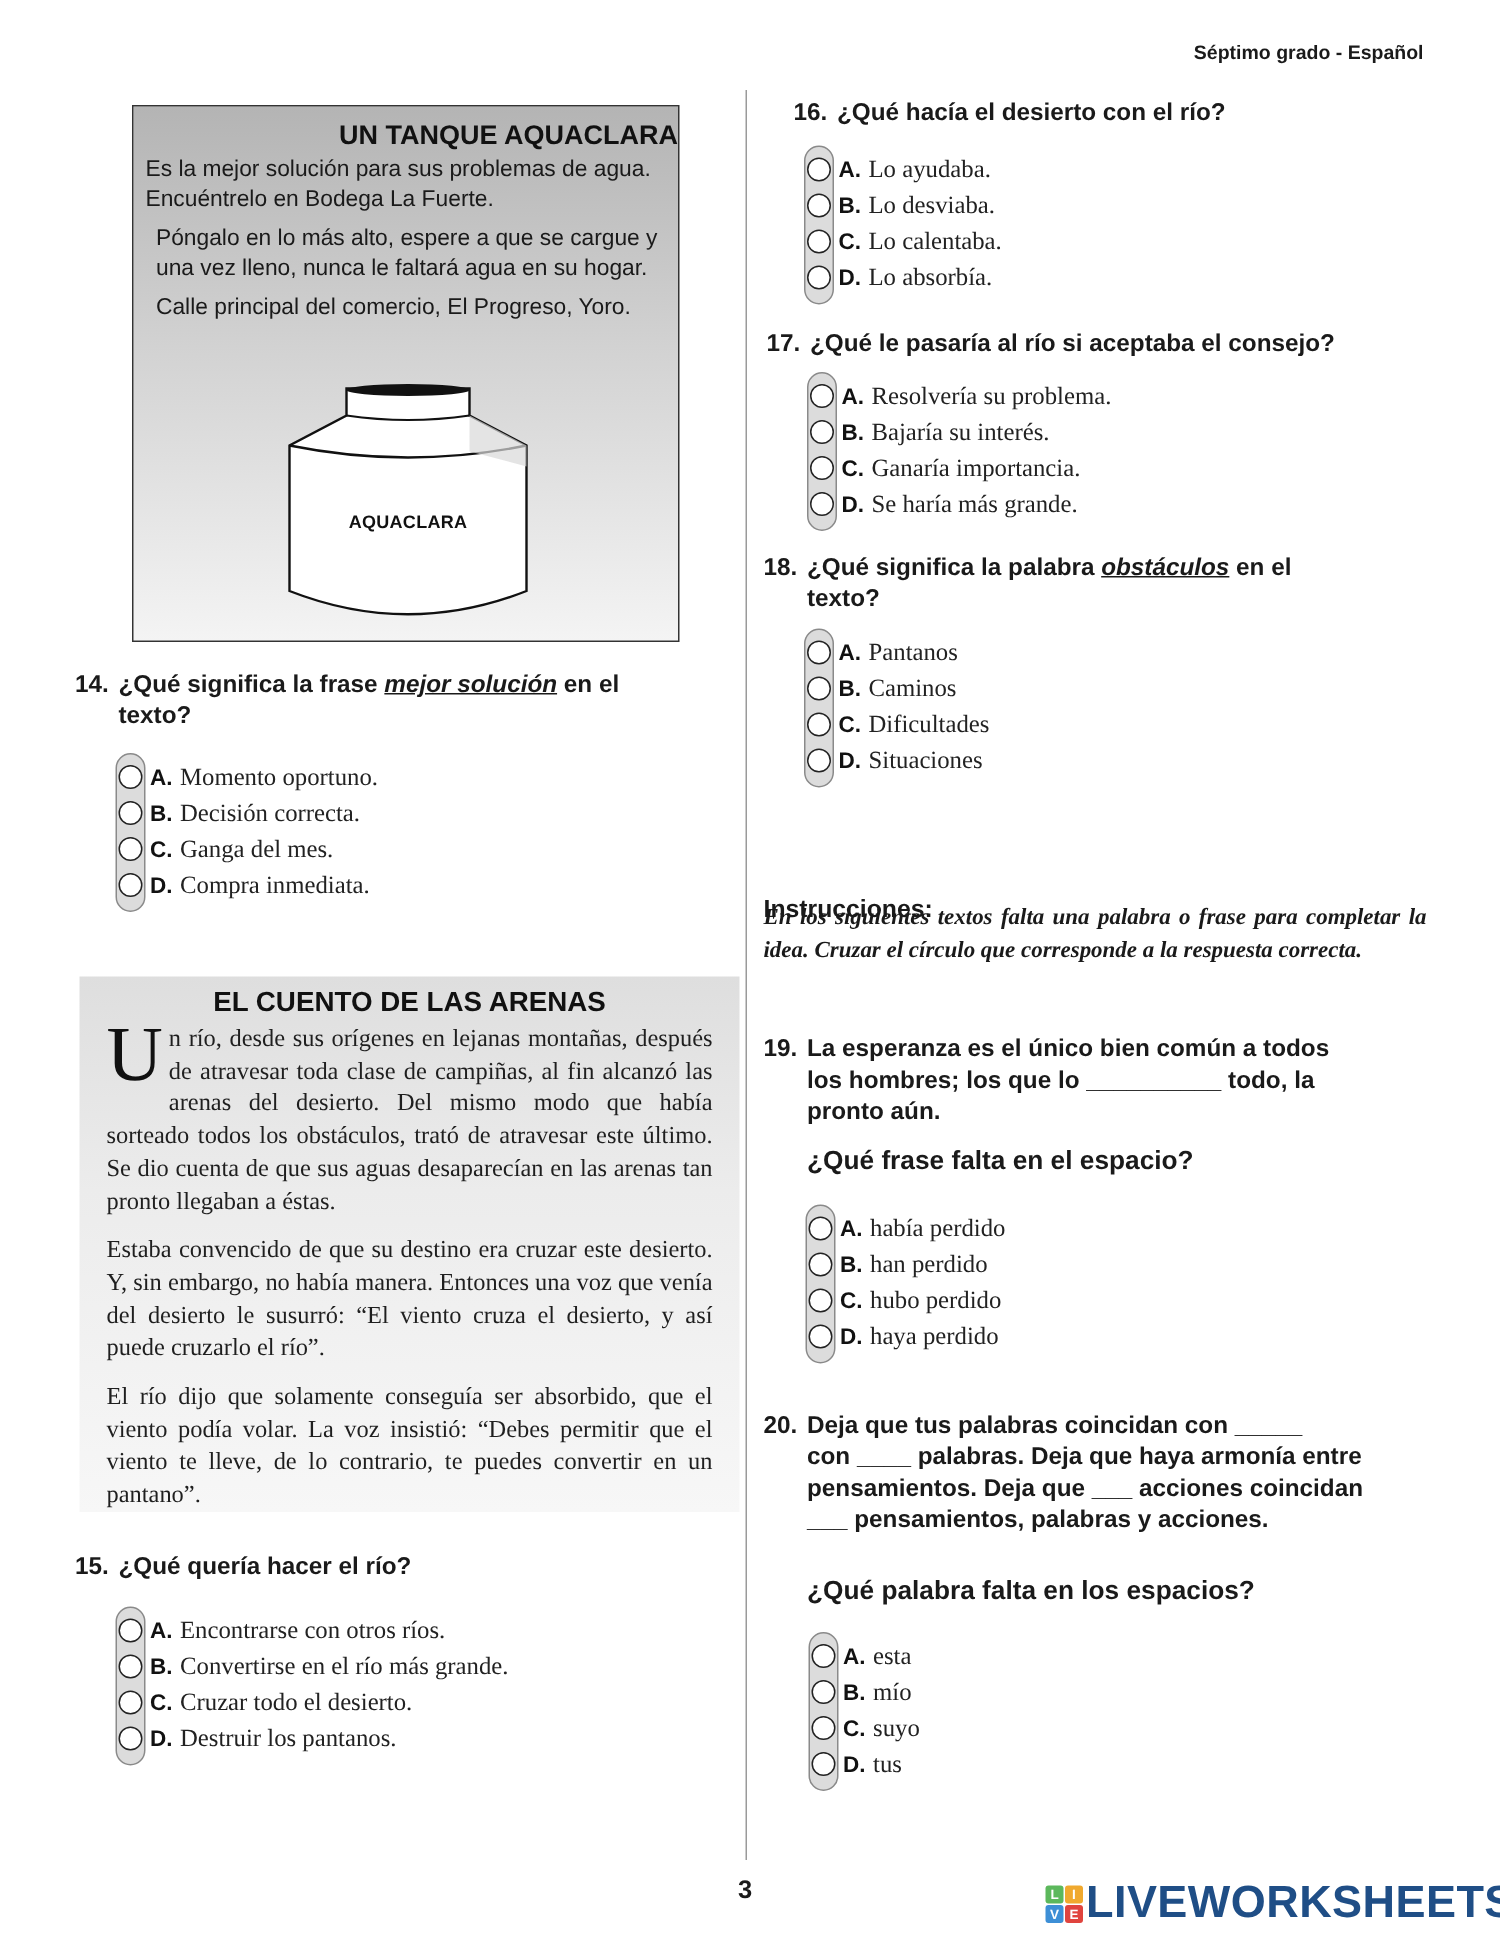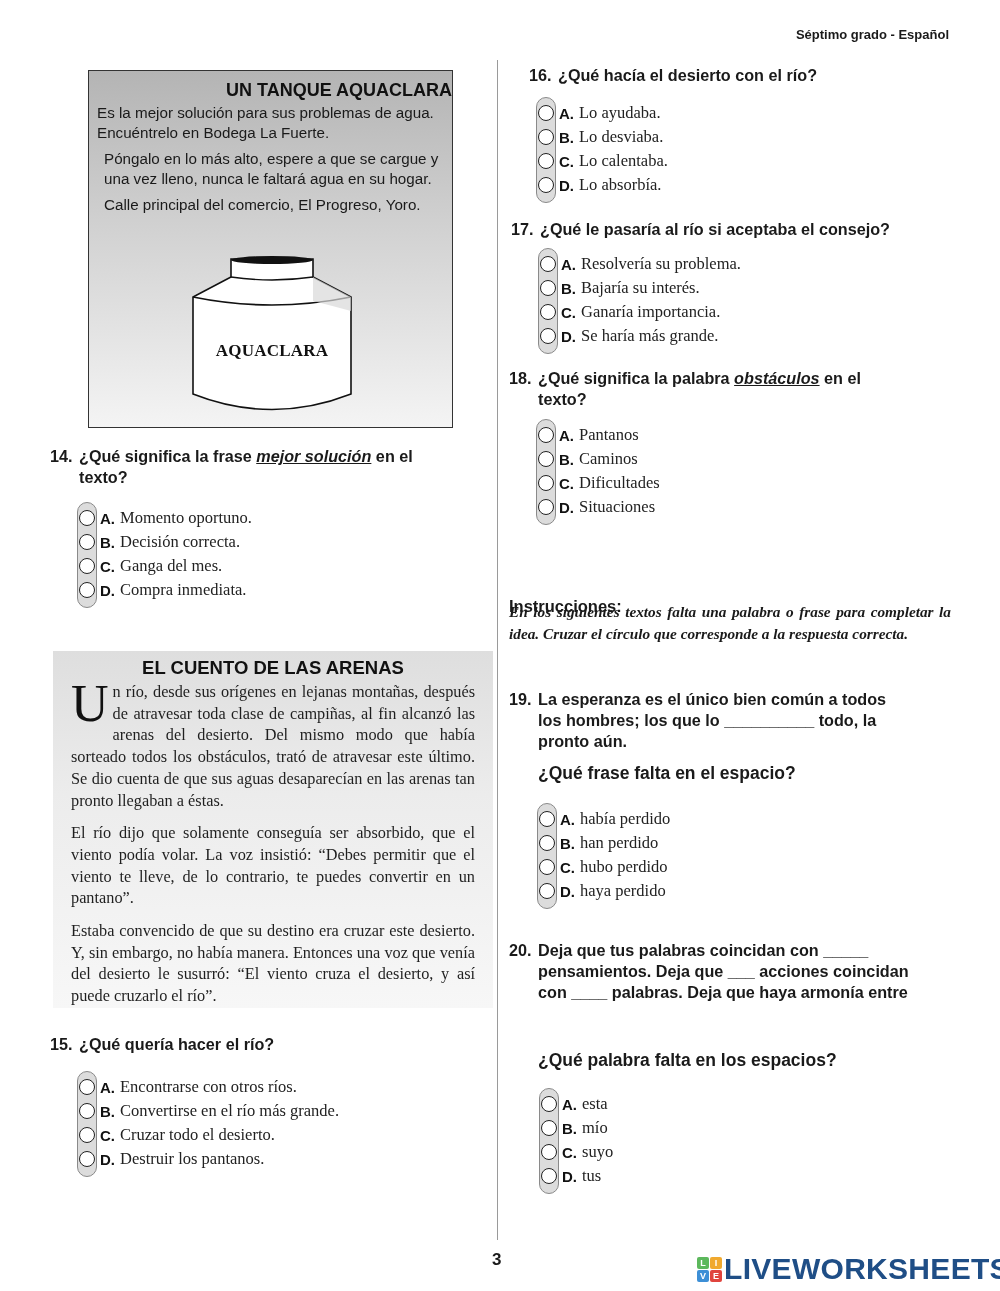--- a/index.html
+++ b/index.html
@@ -23,21 +23,21 @@
   .ad-title {
     text-align: right; font-weight: bold; font-size: 18px; margin-top: 9px; color: #111;
   }
   .ad-p { font-size: 15.2px; line-height: 20px; color: #1a1a1a; }
   .ad-p1 { margin: 2px 0 0 8px; }
   .ad-p2 { margin: 6px 0 0 15px; }
   .ad-p3 { margin: 6px 0 0 15px; }
   .tank { position: absolute; left: 100px; top: 184px; width: 166px; height: 160px; }
   .tank-label {
     position: absolute; left: 0; width: 166px; top: 86px; text-align: center;
-    font-weight: bold; font-size: 17px; color: #111; letter-spacing: 0.2px; font-family: Liberation Serif, serif;
+    font-weight: bold; font-size: 12px; color: #111; letter-spacing: 0.2px;
   }
 
   
   .q {
     position: absolute; font-weight: bold; font-size: 16.2px; line-height: 21px; color: #1a1a1a;
   }
   .q .num { display: inline-block; width: 29px; }
   .q .indent { padding-left: 29px; }
   .q u.kw { font-style: italic; }
   .subq {
@@ -156,22 +156,22 @@
   <div class="opt">
       <span class="radio"></span>
       <span class="opt-letter">D.</span>
       <span class="opt-text">Compra inmediata.</span>
     </div>
 </div>
 
 <div class="story">
   <div class="story-title">EL CUENTO DE LAS ARENAS</div>
   <p class="story-p story-p1"><span class="dropcap">U</span><span>n río, desde sus orígenes en lejanas montañas, después de atravesar toda clase de campiñas, al fin alcanzó las arenas del desierto. Del mismo modo que había sorteado todos los obstáculos, trató de atravesar este último. Se dio cuenta de que sus aguas desaparecían en las arenas tan pronto llegaban a éstas.</span></p>
+  <p class="story-p story-p2">Estaba convencido de que su destino era cruzar este desierto. Y, sin embargo, no había manera. Entonces una voz que venía del desierto le susurró: “El viento cruza el desierto, y así puede cruzarlo el río”.</p>
   <p class="story-p story-p3">El río dijo que solamente conseguía ser absorbido, que el viento podía volar. La voz insistió: “Debes permitir que el viento te lleve, de lo contrario, te puedes convertir en un pantano”.</p>
-  <p class="story-p story-p2">Estaba convencido de que su destino era cruzar este desierto. Y, sin embargo, no había manera. Entonces una voz que venía del desierto le susurró: “El viento cruza el desierto, y así puede cruzarlo el río”.</p>
 </div>
 
 <div class="q" style="left:50px; top:1034px;">
   <span class="num">15.</span><span>¿Qué quería hacer el río?</span>
 </div>
 <div class="options" style="left:77px; top:1075px;">
   <div class="opt-rail"></div>
   <div class="opt">
       <span class="radio"></span>
       <span class="opt-letter">A.</span>
@@ -304,22 +304,23 @@
     </div>
   <div class="opt">
       <span class="radio"></span>
       <span class="opt-letter">D.</span>
       <span class="opt-text">haya perdido</span>
     </div>
 </div>
 
 <div class="q" style="left:509px; top:940px; width:450px;">
   <span class="num">20.</span><span>Deja que tus palabras coincidan con _____</span>
+  <div class="indent">con ____ palabras. Deja que haya armonía entre</div>
   <div class="indent">pensamientos. Deja que ___ acciones coincidan</div>
-  <div class="indent">con ____ palabras. Deja que haya armonía entre</div>
+  <div class="indent">___ pensamientos, palabras y acciones.</div>
 </div>
 <div class="subq" style="left:538px; top:1049px;">¿Qué palabra falta en los espacios?</div>
 <div class="options" style="left:539px; top:1092px;">
   <div class="opt-rail"></div>
   <div class="opt">
       <span class="radio"></span>
       <span class="opt-letter">A.</span>
       <span class="opt-text">esta</span>
     </div>
   <div class="opt">

